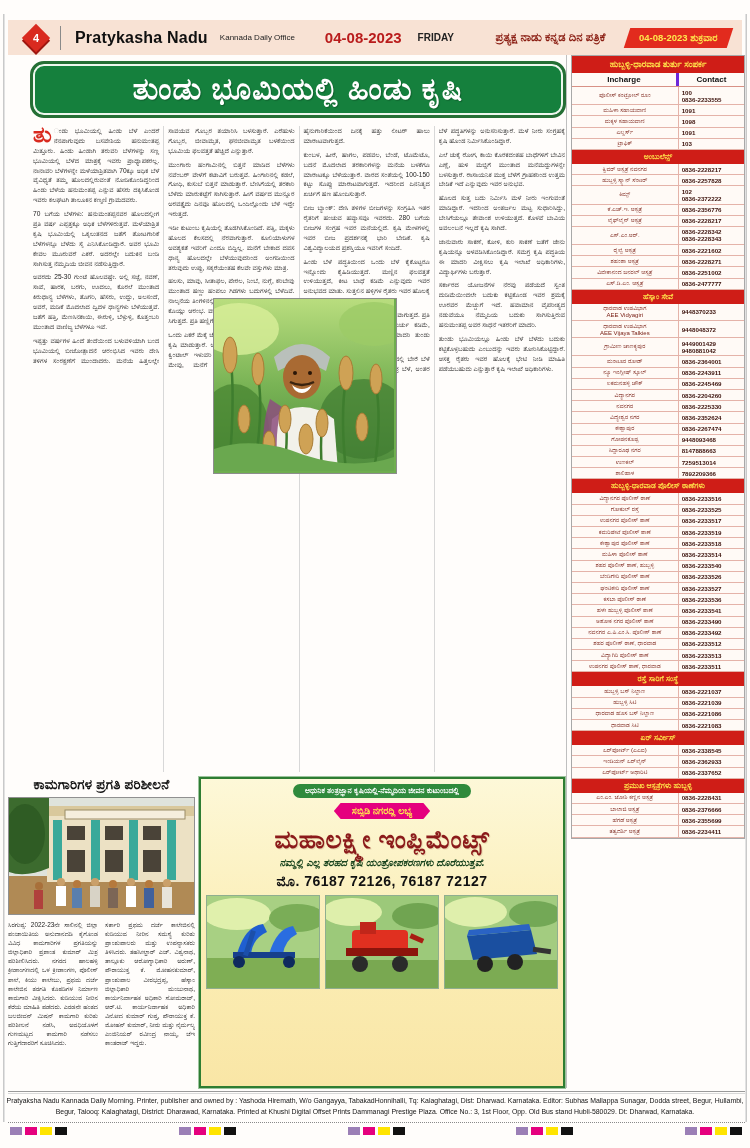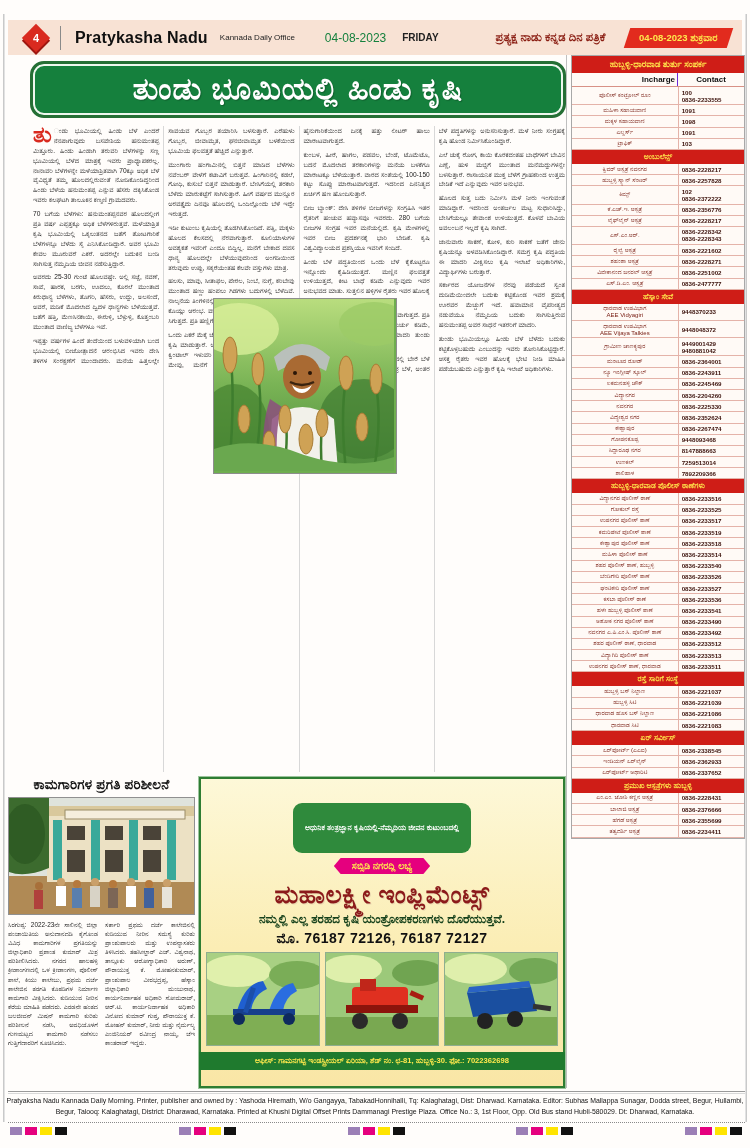--- a/index.html
+++ b/index.html
@@ -12,21 +12,21 @@
 
   
   .masthead{position:absolute;left:8px;top:20px;width:734px;height:35px;background:#f8e2d4;
             display:flex;align-items:center;padding:0 10px;box-sizing:border-box;gap:8px;}
   .pgnum{width:20px;height:20px;background:#d92a1f;transform:rotate(45deg);display:flex;align-items:center;
          justify-content:center;box-shadow:2px 2px 0 #9e1710;flex:0 0 auto;margin-left:8px;}
   .pgnum span{transform:rotate(-45deg);color:#fff;font-weight:bold;font-size:11px;}
   .mast-div{width:1px;height:24px;background:#8a8a8a;margin:0 6px;}
   .paper-name{font-weight:bold;font-size:16px;color:#101010;letter-spacing:.2px;}
   .paper-sub{font-size:8px;color:#222;margin-left:4px;}
-  .mast-date{color:#15803d;font-weight:normal;font-size:12px;margin-left:22px;}
+  .mast-date{color:#b91c1c;font-weight:bold;font-size:15px;margin-left:22px;}
   .mast-day{font-size:10px;font-weight:bold;color:#222;margin-left:8px;}
   .mast-kn{font-weight:bold;font-size:11.5px;color:#8a1d12;margin-left:auto;margin-right:14px;}
   .date-box{background:#e22b1e;transform:skewX(-18deg);padding:4px 12px;margin-right:2px;}
   .date-box span{display:block;transform:skewX(18deg);color:#ffe94d;font-weight:bold;font-size:9.5px;white-space:nowrap;}
 
   
   .headline-box{position:absolute;left:30px;top:61px;width:536px;height:57px;background:#15803d;
     border:3px solid #256f35;border-radius:14px;box-sizing:border-box;display:flex;align-items:center;justify-content:center;
     box-shadow:inset 0 0 0 2px #eef7ee;}
   .headline-box h1{margin:0;color:#ffffff;font-size:30px;font-weight:bold;letter-spacing:1px;text-shadow:1px 1px 1px rgba(0,0,0,.25);}
@@ -43,39 +43,39 @@
   
   .left-art{position:absolute;left:8px;top:777px;width:187px;height:311px;overflow:hidden;}
   .left-art h2{margin:0 0 4px 0;font-size:13.5px;font-weight:bold;color:#101010;text-align:center;letter-spacing:.2px;}
   .photo-left{width:187px;height:118px;border:1px solid #909090;box-sizing:border-box;background:#cfd4cd;margin-bottom:5px;}
   .left-body{column-count:2;column-gap:7px;height:164px;overflow:hidden;text-align:justify;}
 
   
   .ad{position:absolute;left:199px;top:777px;width:366px;height:311px;box-sizing:border-box;
       border:2px solid #2e7d32;outline:1px solid #9dc49d;background:linear-gradient(180deg,#fdf8d8 0%,#fbedb4 55%,#f9e6a6 100%);
       display:flex;flex-direction:column;align-items:center;padding:5px 6px 0 6px;}
-  .ad-pill{background:#2f8a3c;color:#fff;font-size:7.6px;font-weight:bold;border-radius:9px;padding:20px 12px;margin-top:19px;}
+  .ad-pill{background:#2f8a3c;color:#fff;font-size:7.6px;font-weight:bold;border-radius:9px;padding:2px 12px;margin-top:0;}
   .ad-ribbon{background:#e5007e;color:#ffe94d;font-weight:bold;font-size:9.5px;padding:2px 18px;margin-top:5px;
              clip-path:polygon(0 50%,7% 0,93% 0,100% 50%,93% 100%,7% 100%);}
   .ad-title{color:#8b1a1a;font-size:25px;font-weight:bold;margin:6px 0 2px 0;letter-spacing:.5px;text-shadow:1px 1px 0 #e9d8b0;}
-  .ad-sub{color:#17421c;font-size:12px;font-weight:bold;}
+  .ad-sub{color:#17421c;font-size:10px;font-weight:bold;font-style:italic;}
   .ad-phone{color:#111;font-size:14px;font-weight:bold;margin:4px 0 5px 0;letter-spacing:.5px;text-align:right;}
   .ad-products{display:flex;gap:5px;}
   .ad-prod{width:112px;height:92px;border:1px solid #8fae8f;background:#9ecb79;}
   .ad-strip{margin-top:6px;width:366px;background:#1f7a2e;color:#ffe94d;font-weight:bold;font-size:7.6px;
             text-align:center;padding:4px 2px;box-sizing:border-box;}
 
   
   .divider-v{position:absolute;left:566px;top:55px;height:1033px;width:1px;background:#bfbfbf;}
   .sidebar{position:absolute;left:571px;top:55px;width:174px;height:784px;box-sizing:border-box;
            border:1px solid #a8a8a8;background:#fffaf6;overflow:hidden;}
   .sb-title{background:#cf1d17;color:#ffe24a;font-weight:bold;font-size:8.6px;text-align:center;padding:3px 2px;}
   .sb-colhead{display:flex;border-bottom:1px solid #d89186;font-weight:bold;font-size:8px;color:#111;}
   .sb-colhead div{padding:2px;text-align:center;}
-  .sb-colhead .c1{width:62%;border-right:1px solid #6d28d9;text-align:right;}
+  .sb-colhead .c1{width:62%;border-right:3px solid #6d28d9;}
   .sb-colhead .c2{width:38%;}
   .sb-header{background:#cf1d17;color:#ffe24a;font-weight:bold;font-size:7.6px;text-align:center;padding:2px;}
   .sb-row{display:flex;border-bottom:1px solid #e4b3a9;align-items:stretch;}
   .sb-name{width:62%;border-right:1px solid #e4b3a9;color:#7a2016;font-size:6px;text-align:center;
            padding:1.6px 2px;box-sizing:border-box;display:flex;align-items:center;justify-content:center;white-space:pre-line;}
   .sb-contact{width:38%;color:#3c120c;font-size:6.2px;font-weight:bold;padding:1.6px 3px;box-sizing:border-box;
               display:flex;align-items:center;white-space:pre-line;}
 
   
   .foot-rule{position:absolute;left:8px;top:1091px;width:737px;border-top:1px solid #9a9a9a;border-bottom:1px solid #d9d9d9;height:1px;}
@@ -269,21 +269,20 @@
           <ellipse cx="30" cy="16" rx="32" ry="15" fill="#e6f3b0" opacity=".9"></ellipse>
         <ellipse cx="90" cy="18" rx="26" ry="13" fill="#6ea451" opacity=".9"></ellipse>
           <rect y="64" width="112" height="28" fill="#7cab53"></rect>
         <path d="M22 40 l64 -6 l6 24 l-64 6 z" fill="#1a4fa0"></path>
         <path d="M22 40 l64 -6 l-2 -6 l-60 6 z" fill="#2a63c4"></path>
         <circle cx="40" cy="68" r="8" fill="#222"></circle>
           <circle cx="70" cy="66" r="8" fill="#222"></circle>
         <rect x="88" y="52" width="18" height="5" fill="#333" transform="rotate(8 97 54)"></rect>
       </svg>
     </div>
-    <div class="ad-strip">ಆಫೀಸ್: ಗಾಮನಗಟ್ಟಿ ಇಂಡಸ್ಟ್ರೀಯಲ್ ಏರಿಯಾ, ಶೆಡ್ ನಂ. ಛ-81, ಹುಬ್ಬಳ್ಳಿ-30. ಫೋ.: 7022362698</div>
   </div>
 
   <div class="divider-v"></div>
   <div class="sidebar">
     <div class="sb-title">ಹುಬ್ಬಳ್ಳಿ-ಧಾರವಾಡ ತುರ್ತು ಸಂಪರ್ಕ</div>
     <div class="sb-colhead">
       <div class="c1">Incharge</div>
       <div class="c2">Contact</div>
     </div>
     <div>

